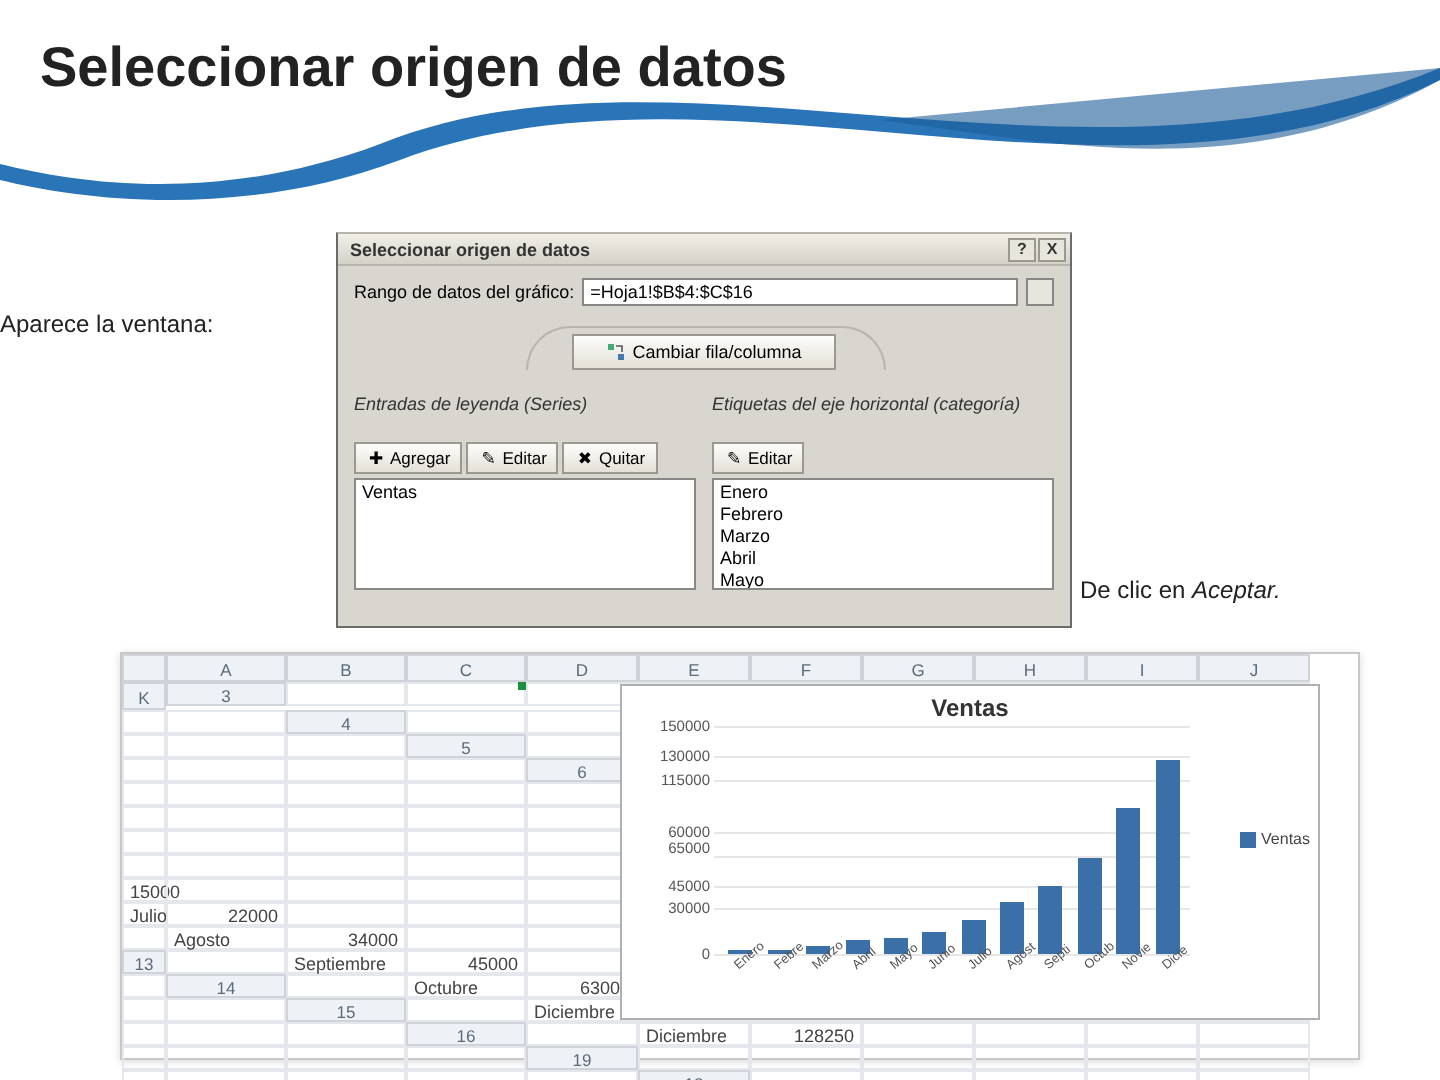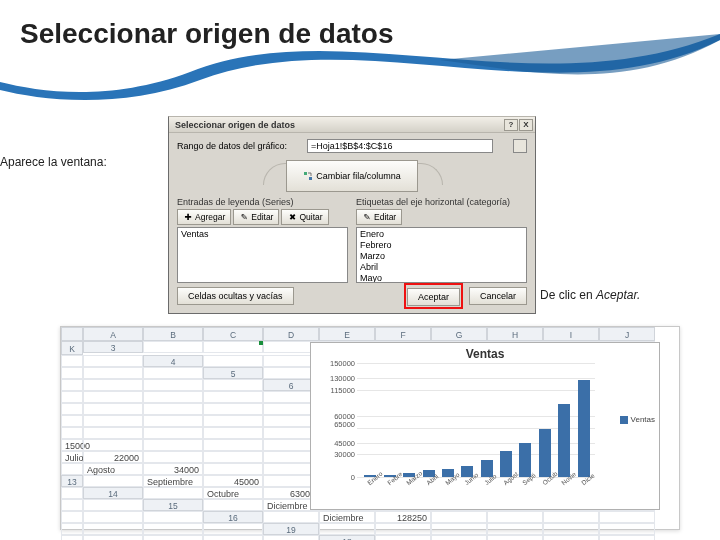--- a/index.html
+++ b/index.html
@@ -30,46 +30,46 @@
     height: 16px; background: linear-gradient(#f2efe8,#d4d1c8);
     display: flex; align-items: center; justify-content: space-between;
     padding: 0 2px 0 6px; font-size: 9px; font-weight: bold; color: #333;
     border-bottom: 1px solid #b8b5ad;
   }
   .titlebar-buttons { display: flex; gap: 1px; }
   .titlebar-btn {
     width: 14px; height: 12px; background: #e8e5dc; border: 1px solid #9b988f;
     font-size: 8px; line-height: 10px; text-align: center; color: #333;
   }
-  .field-row { display: flex; align-items: center; gap: 20px; padding: 6px 8px 4px; font-size: 9px; }
+  .field-row { display: flex; align-items: center; gap: 4px; padding: 6px 8px 4px; font-size: 9px; }
   .range-input {
     flex: 1; height: 14px; background: #fff; border: 1px solid #888;
     font-size: 9px; padding: 0 3px; line-height: 12px;
   }
   .sel-btn { width: 14px; height: 14px; background: #e8e5dc; border: 1px solid #888; }
 
   .swap-row {
     height: 34px; display: flex; align-items: center; justify-content: center;
     position: relative; margin: 2px 0 4px;
   }
   .curve-arrow {
     position: absolute; width: 180px; height: 22px; top: 4px;
     border: 1px solid #b8b5ad; border-bottom: none; border-radius: 30px 30px 0 0;
     left: 94px;
   }
   .swap-btn {
-    height: 32px; background: linear-gradient(#fdfdfb,#e3e0d7);
+    height: 18px; background: linear-gradient(#fdfdfb,#e3e0d7);
     border: 1px solid #9b988f; font-size: 9px; padding: 0 16px;
     display: inline-flex; align-items: center; gap: 3px; position: relative; z-index: 2;
   }
   .mini-icon { width: 10px; height: 10px; display: inline-flex; align-items: center; justify-content: center; }
 
   .panels { display: flex; padding: 0 8px; gap: 8px; }
   .panel { flex: 1; font-size: 9px; }
-  .panel-header { color: #333; margin-bottom: 2px; }
+  .panel-header { color: #333; margin-bottom: 14px; font-style: italic; }
   .panel-toolbar { display: flex; gap: 2px; margin-bottom: 2px; }
   .tool-btn {
     height: 16px; background: linear-gradient(#fdfdfb,#e3e0d7);
     border: 1px solid #9b988f; font-size: 8.5px; padding: 0 5px;
     display: inline-flex; align-items: center; gap: 2px;
   }
   .listbox {
     height: 56px; background: #fff; border: 1px solid #888;
     font-size: 9px; padding: 1px 3px; overflow: hidden;
   }
@@ -193,29 +193,20 @@
             <span>Editar</span>
           </div>
       </div>
       <div class="listbox">
         <div>Enero</div>
         <div>Febrero</div>
         <div>Marzo</div>
         <div>Abril</div>
         <div>Mayo</div>
       </div>
-    </div>
-  </div>
-  <div class="dialog-footer">
-    <div class="footer-btn">Celdas ocultas y vacías</div>
-    <div class="footer-right">
-      <span class="accept-highlight">
-        <span class="footer-btn">Aceptar</span>
-      </span>
-      <span class="footer-btn">Cancelar</span>
     </div>
   </div>
 </div>
 
 <div class="outro-text">
   <span>De clic en </span><em>Aceptar.</em>
 </div>
 
 <div class="sheet">
   <div class="grid" id="grid">

